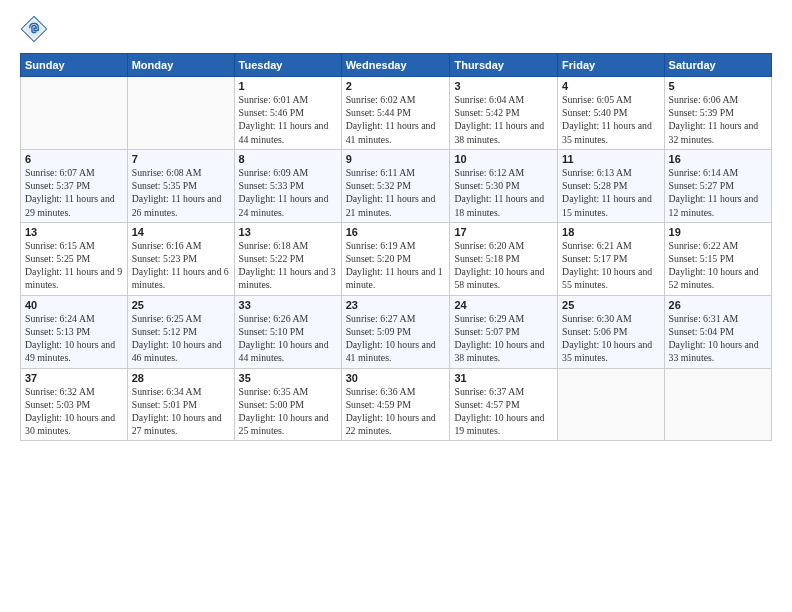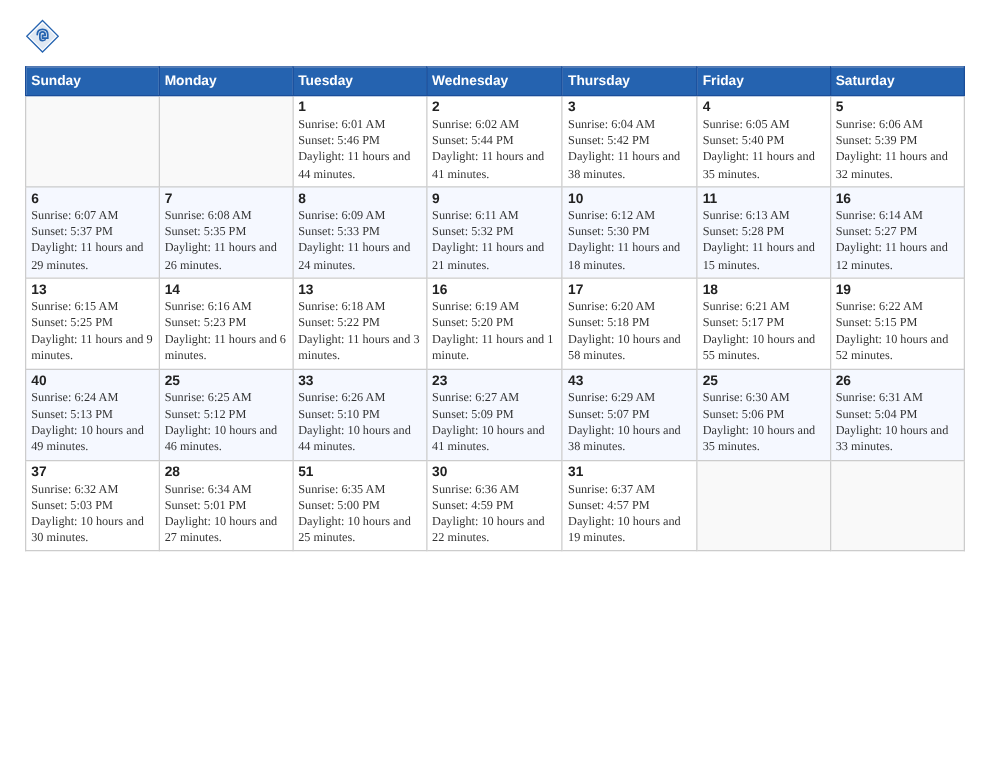--- a/index.html
+++ b/index.html
@@ -224,21 +224,21 @@
           </td>
           <td>
             <span class="day-number">33</span>
             <div class="day-detail">Sunrise: 6:26 AM<br>Sunset: 5:10 PM<br>Daylight: 10 hours and 44 minutes.</div>
           </td>
           <td>
             <span class="day-number">23</span>
             <div class="day-detail">Sunrise: 6:27 AM<br>Sunset: 5:09 PM<br>Daylight: 10 hours and 41 minutes.</div>
           </td>
           <td>
-            <span class="day-number">43</span>
+            <span class="day-number">24</span>
             <div class="day-detail">Sunrise: 6:29 AM<br>Sunset: 5:07 PM<br>Daylight: 10 hours and 38 minutes.</div>
           </td>
           <td>
             <span class="day-number">25</span>
             <div class="day-detail">Sunrise: 6:30 AM<br>Sunset: 5:06 PM<br>Daylight: 10 hours and 35 minutes.</div>
           </td>
           <td>
             <span class="day-number">26</span>
             <div class="day-detail">Sunrise: 6:31 AM<br>Sunset: 5:04 PM<br>Daylight: 10 hours and 33 minutes.</div>
           </td>
@@ -246,21 +246,21 @@
         <tr>
           <td>
             <span class="day-number">37</span>
             <div class="day-detail">Sunrise: 6:32 AM<br>Sunset: 5:03 PM<br>Daylight: 10 hours and 30 minutes.</div>
           </td>
           <td>
             <span class="day-number">28</span>
             <div class="day-detail">Sunrise: 6:34 AM<br>Sunset: 5:01 PM<br>Daylight: 10 hours and 27 minutes.</div>
           </td>
           <td>
-            <span class="day-number">51</span>
+            <span class="day-number">35</span>
             <div class="day-detail">Sunrise: 6:35 AM<br>Sunset: 5:00 PM<br>Daylight: 10 hours and 25 minutes.</div>
           </td>
           <td>
             <span class="day-number">30</span>
             <div class="day-detail">Sunrise: 6:36 AM<br>Sunset: 4:59 PM<br>Daylight: 10 hours and 22 minutes.</div>
           </td>
           <td>
             <span class="day-number">31</span>
             <div class="day-detail">Sunrise: 6:37 AM<br>Sunset: 4:57 PM<br>Daylight: 10 hours and 19 minutes.</div>
           </td>

